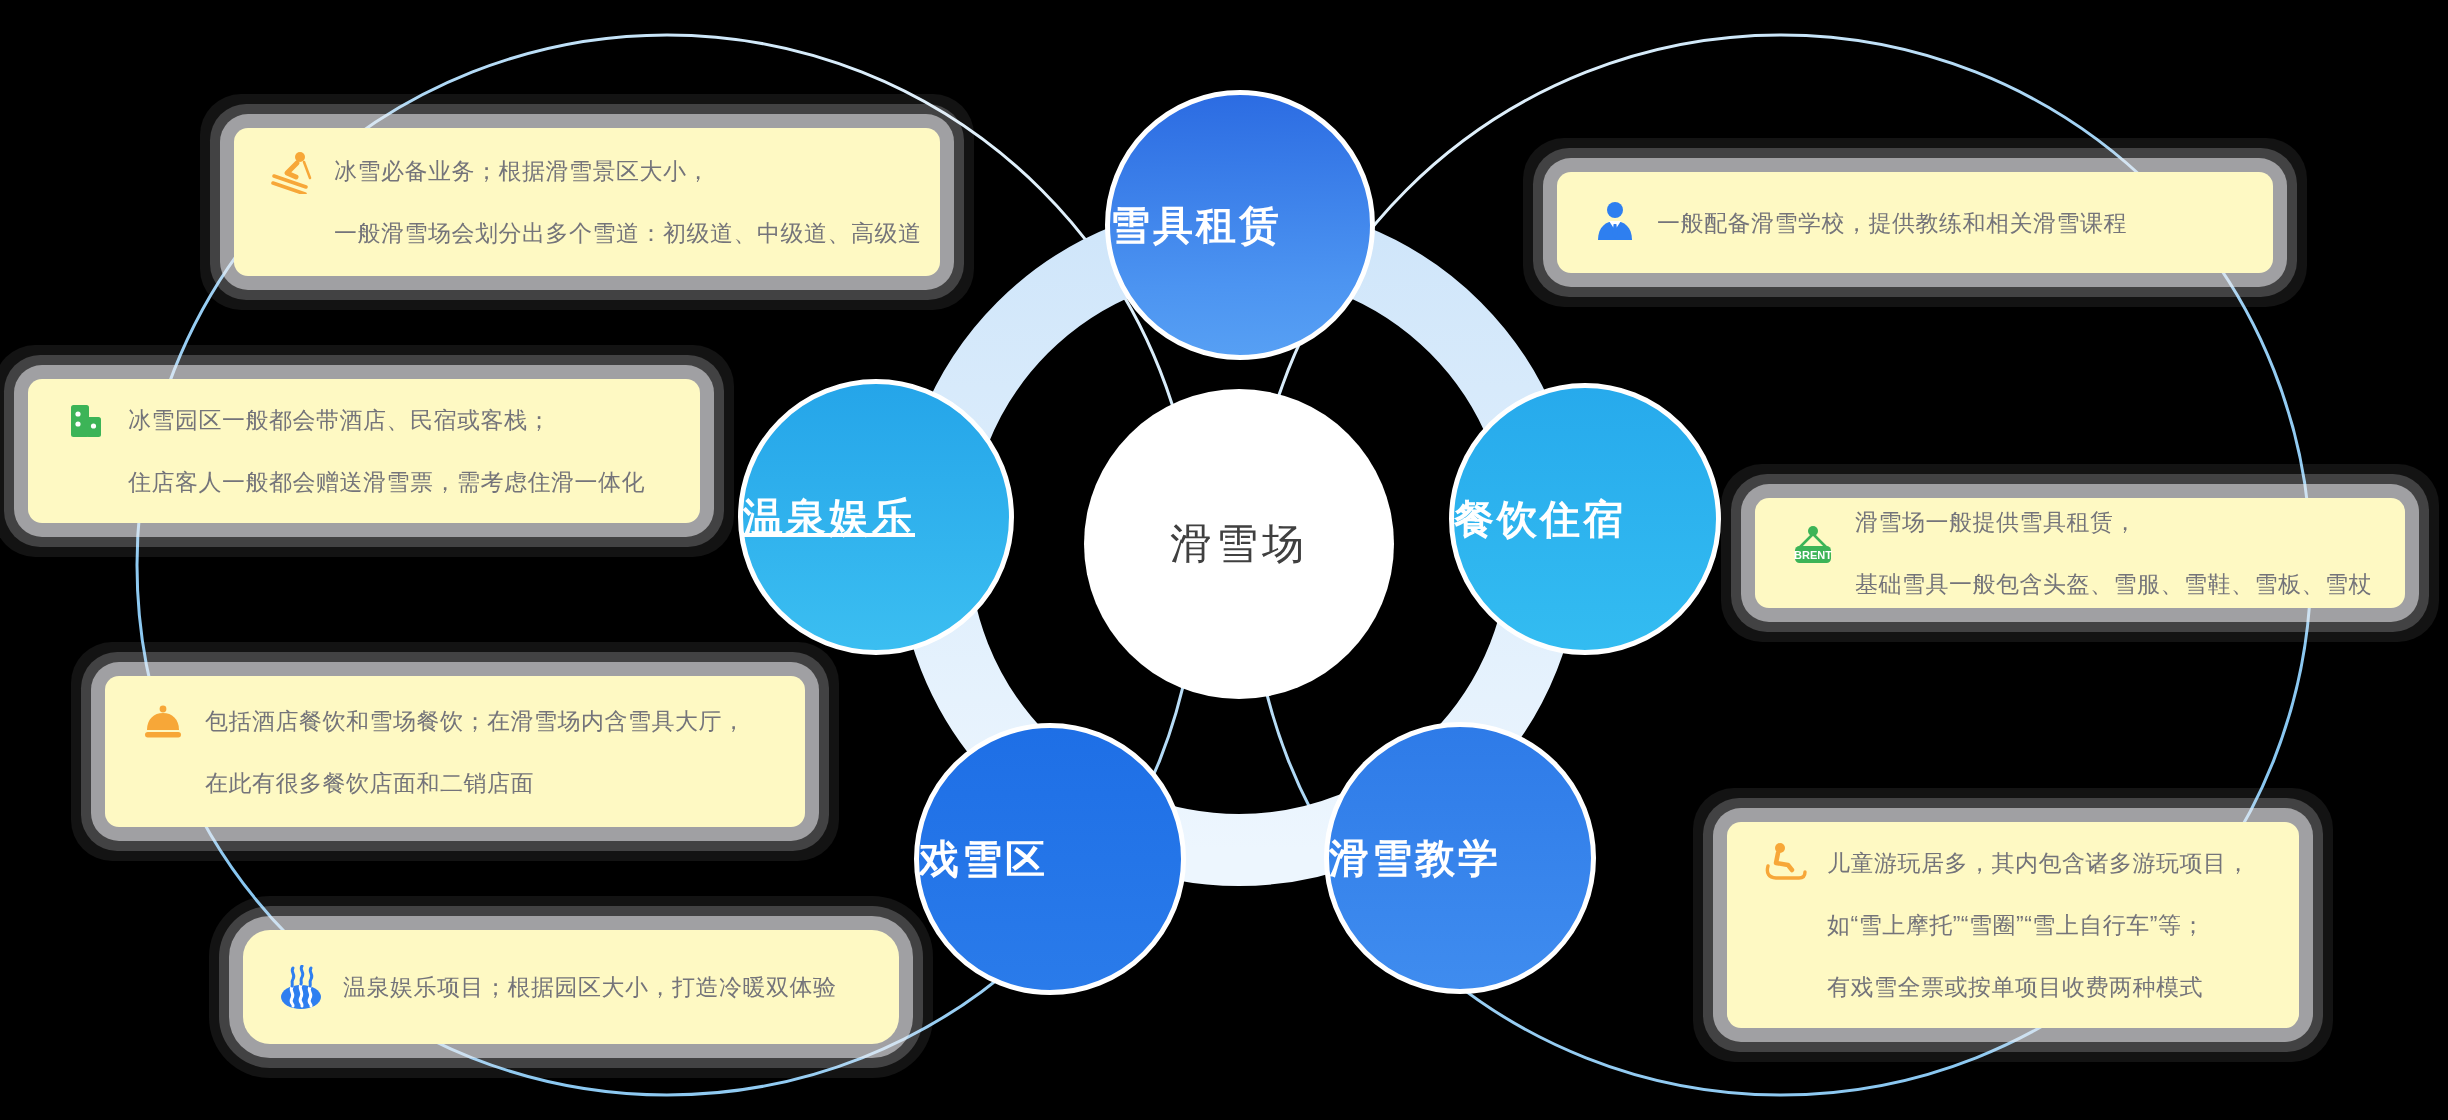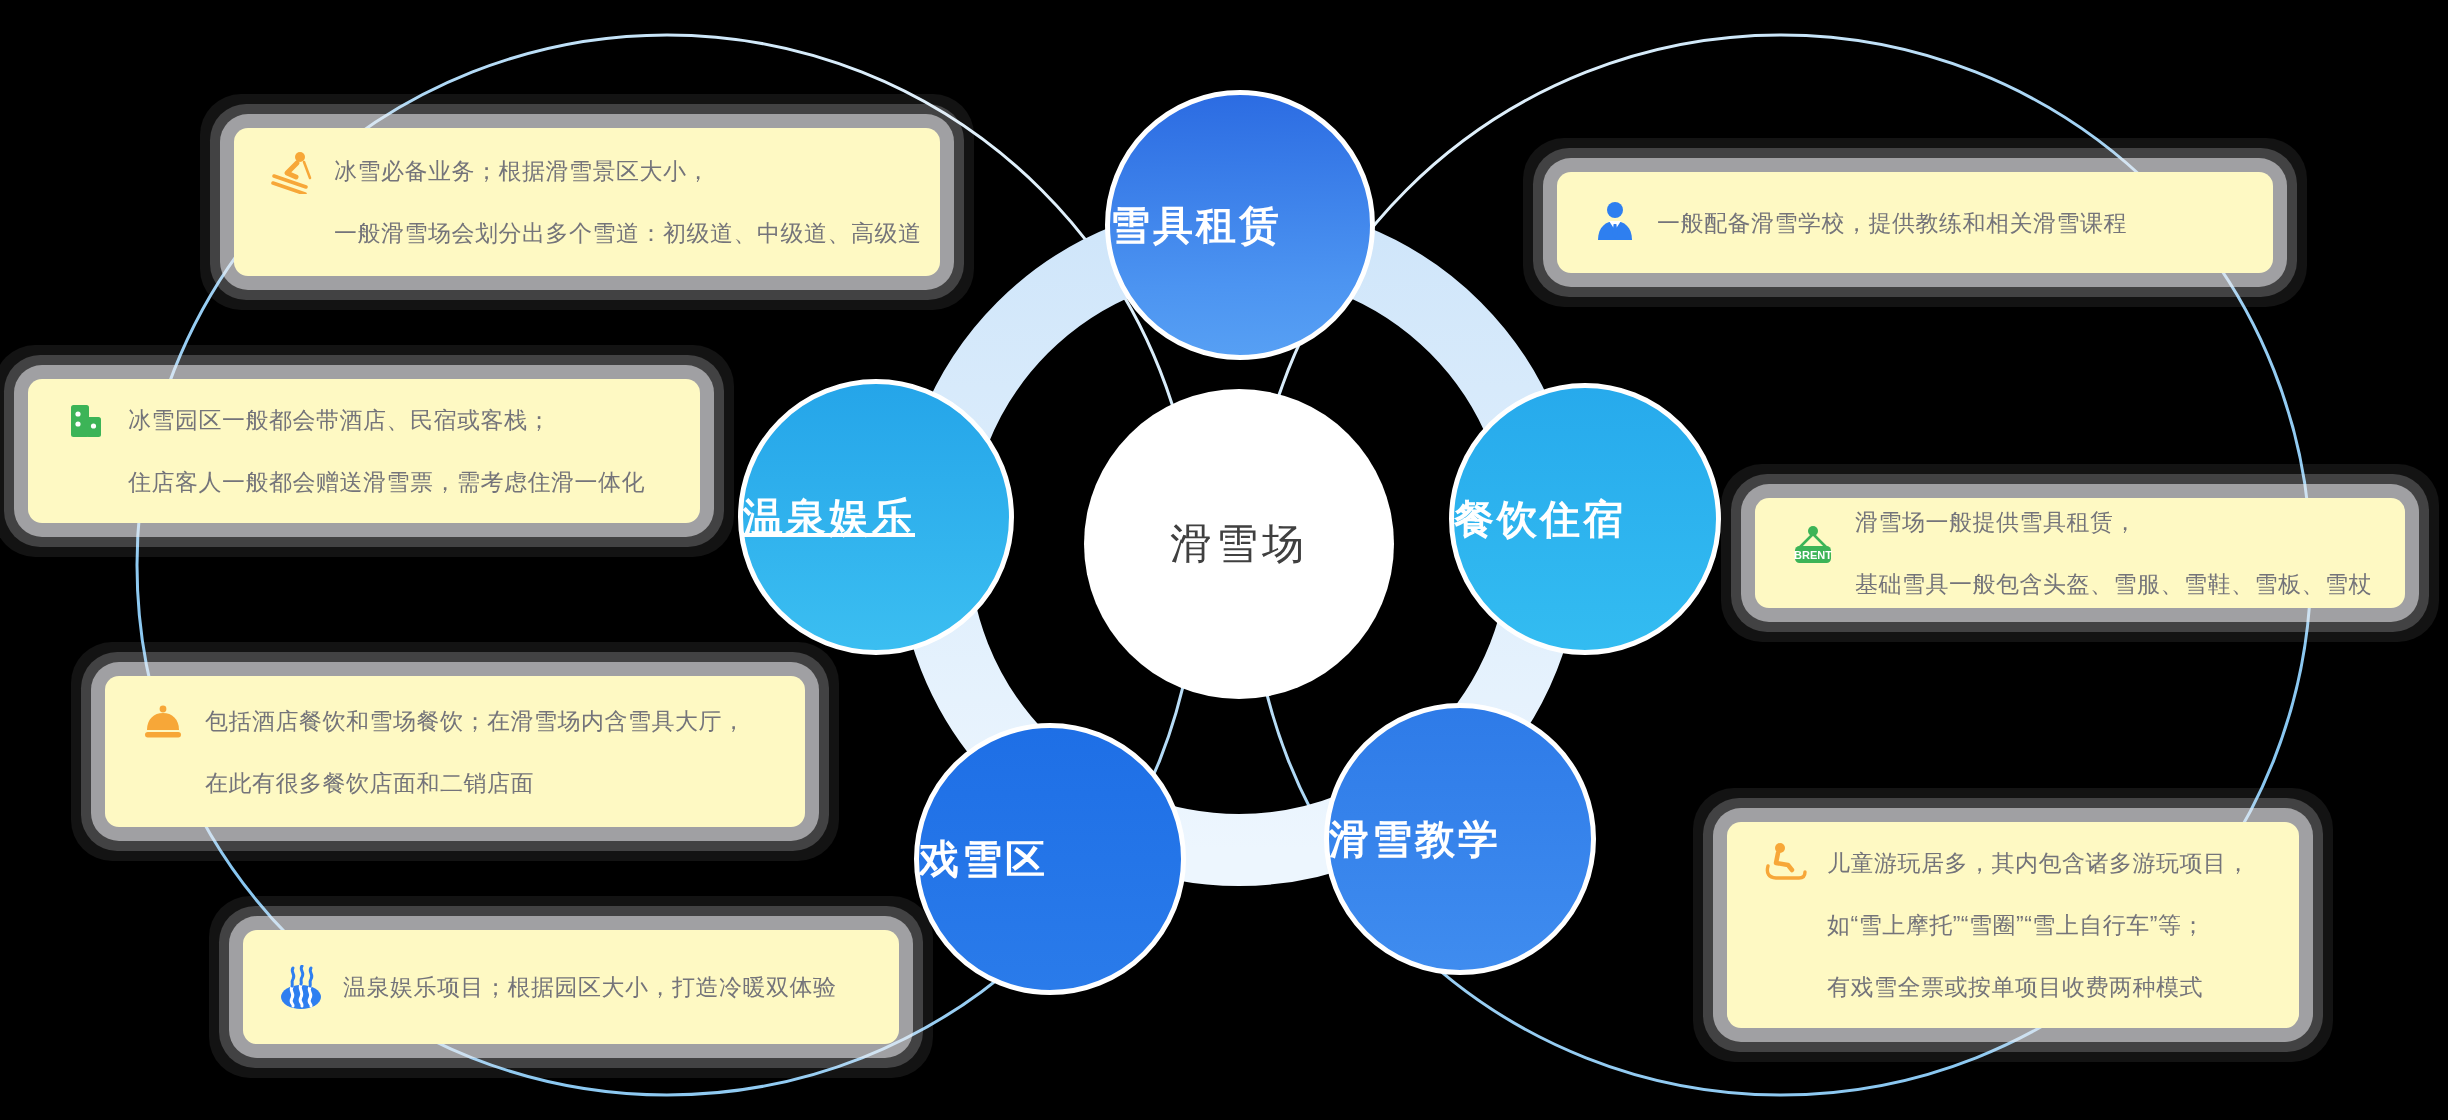--- a/index.html
+++ b/index.html
@@ -17,21 +17,21 @@
     color:#fff;font-size:40px;font-weight:bold;letter-spacing:3px;
   }
   .node-top{left:1105px;top:90px;width:270px;height:270px;
     background:linear-gradient(178deg,#2B6BE2 0%,#4C94F1 72%,#57A0F4 100%);}
   .node-left{left:738px;top:379px;width:276px;height:276px;
     background:linear-gradient(180deg,#25A5E9 0%,#3BBEF1 100%);text-decoration:underline;}
   .node-right{left:1449px;top:383px;width:272px;height:272px;
     background:linear-gradient(180deg,#27AAEC 0%,#33BCF1 100%);}
   .node-bl{left:914px;top:723px;width:272px;height:272px;
     background:linear-gradient(180deg,#1E6FE6 0%,#2A7BEA 100%);}
-  .node-br{left:1324px;top:703px;width:272px;height:272px;
+  .node-br{left:1324px;top:722px;width:272px;height:272px;
     background:linear-gradient(180deg,#2E7BE8 0%,#3F8CEF 100%);}
   .hub-center{
     position:absolute;left:1084px;top:389px;width:310px;height:310px;border-radius:50%;
     background:#ffffff;display:flex;align-items:center;justify-content:center;
     color:#404040;font-size:42px;font-weight:normal;letter-spacing:4px;
   }
 
   
   .card{
     position:absolute;background:#fef9c3;border-radius:14px;
@@ -129,21 +129,21 @@
       <circle cx="22" cy="9" r="3.4" fill="#F7A738"></circle>
       <path d="M6 30 C6 19 13 13 22 13 C31 13 38 19 38 30 Z" fill="#F7A738"></path>
       <rect x="4" y="32" width="36" height="5.5" rx="2.75" fill="#F7A738"></rect>
     </svg>
     <div class="body">
       <div class="line">包括酒店餐饮和雪场餐饮；在滑雪场内含雪具大厅，</div>
       <div class="line">在此有很多餐饮店面和二销店面</div>
     </div>
   </div>
 
-  <div class="card" style="left:243px;top:930px;width:656px;height:114px;">
+  <div class="card" style="left:243px;top:930px;width:656px;height:114px;border-radius:27px;">
     <svg class="icon" style="top:35px;" viewBox="0 0 44 44">
       <ellipse cx="22" cy="32" rx="20" ry="12" fill="#2E7FF0"></ellipse>
       <path d="M13 22 C10 26 16 28 13 33 C10 38 15 39 14 41" stroke="#ffffff" stroke-width="3" fill="none" stroke-linecap="round"></path>
       <path d="M22 20 C19 24 25 27 22 32 C19 37 24 38 23 41" stroke="#ffffff" stroke-width="3" fill="none" stroke-linecap="round"></path>
       <path d="M31 22 C28 26 34 28 31 33 C28 38 33 39 32 41" stroke="#ffffff" stroke-width="3" fill="none" stroke-linecap="round"></path>
       <path d="M14 3 C11 7 17 9 14 14 C12 17 14 19 13 21" stroke="#2E7FF0" stroke-width="3" fill="none" stroke-linecap="round"></path>
       <path d="M23 1 C20 5 26 7 23 12 C21 15 23 17 22 19" stroke="#2E7FF0" stroke-width="3" fill="none" stroke-linecap="round"></path>
       <path d="M32 3 C29 7 35 9 32 14 C30 17 32 19 31 21" stroke="#2E7FF0" stroke-width="3" fill="none" stroke-linecap="round"></path>
     </svg>
     <div class="body">

